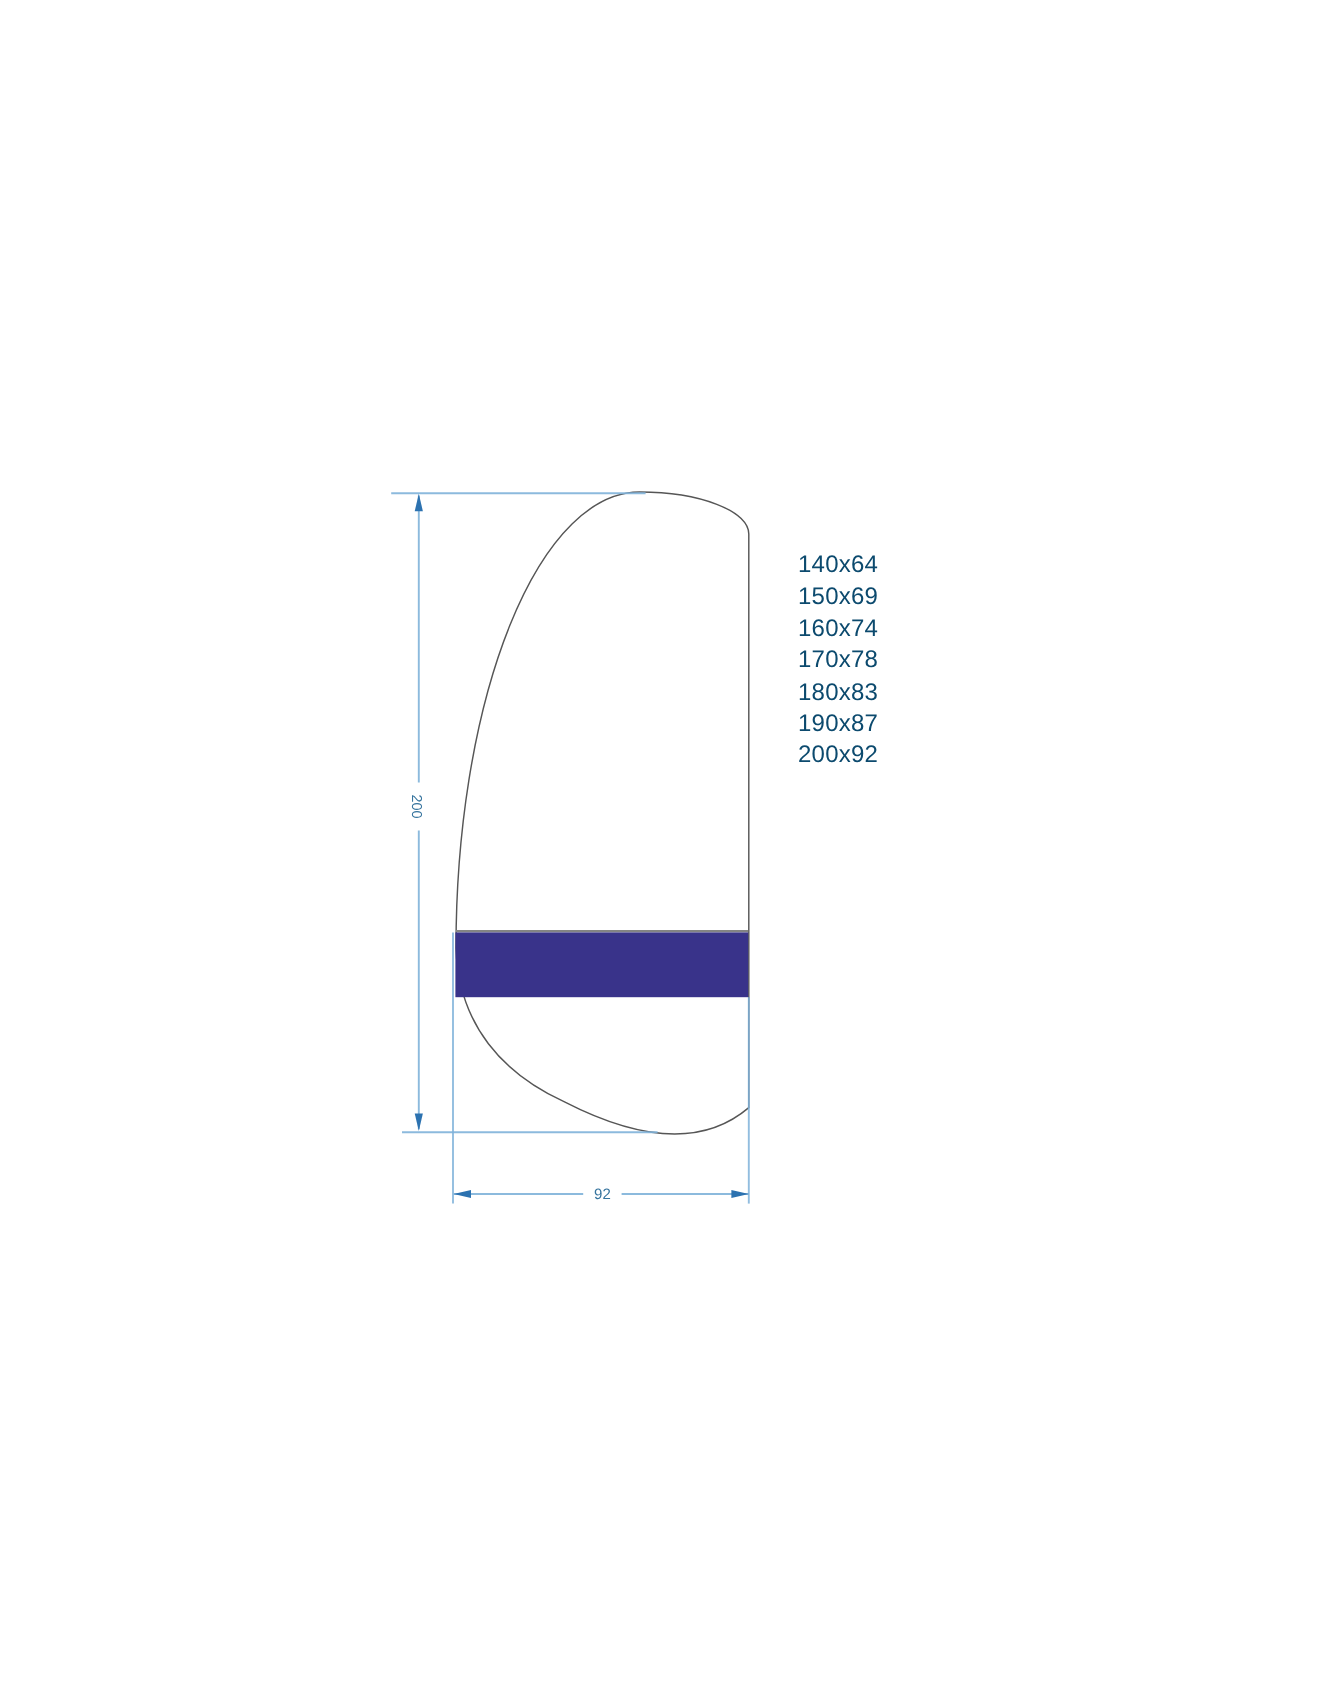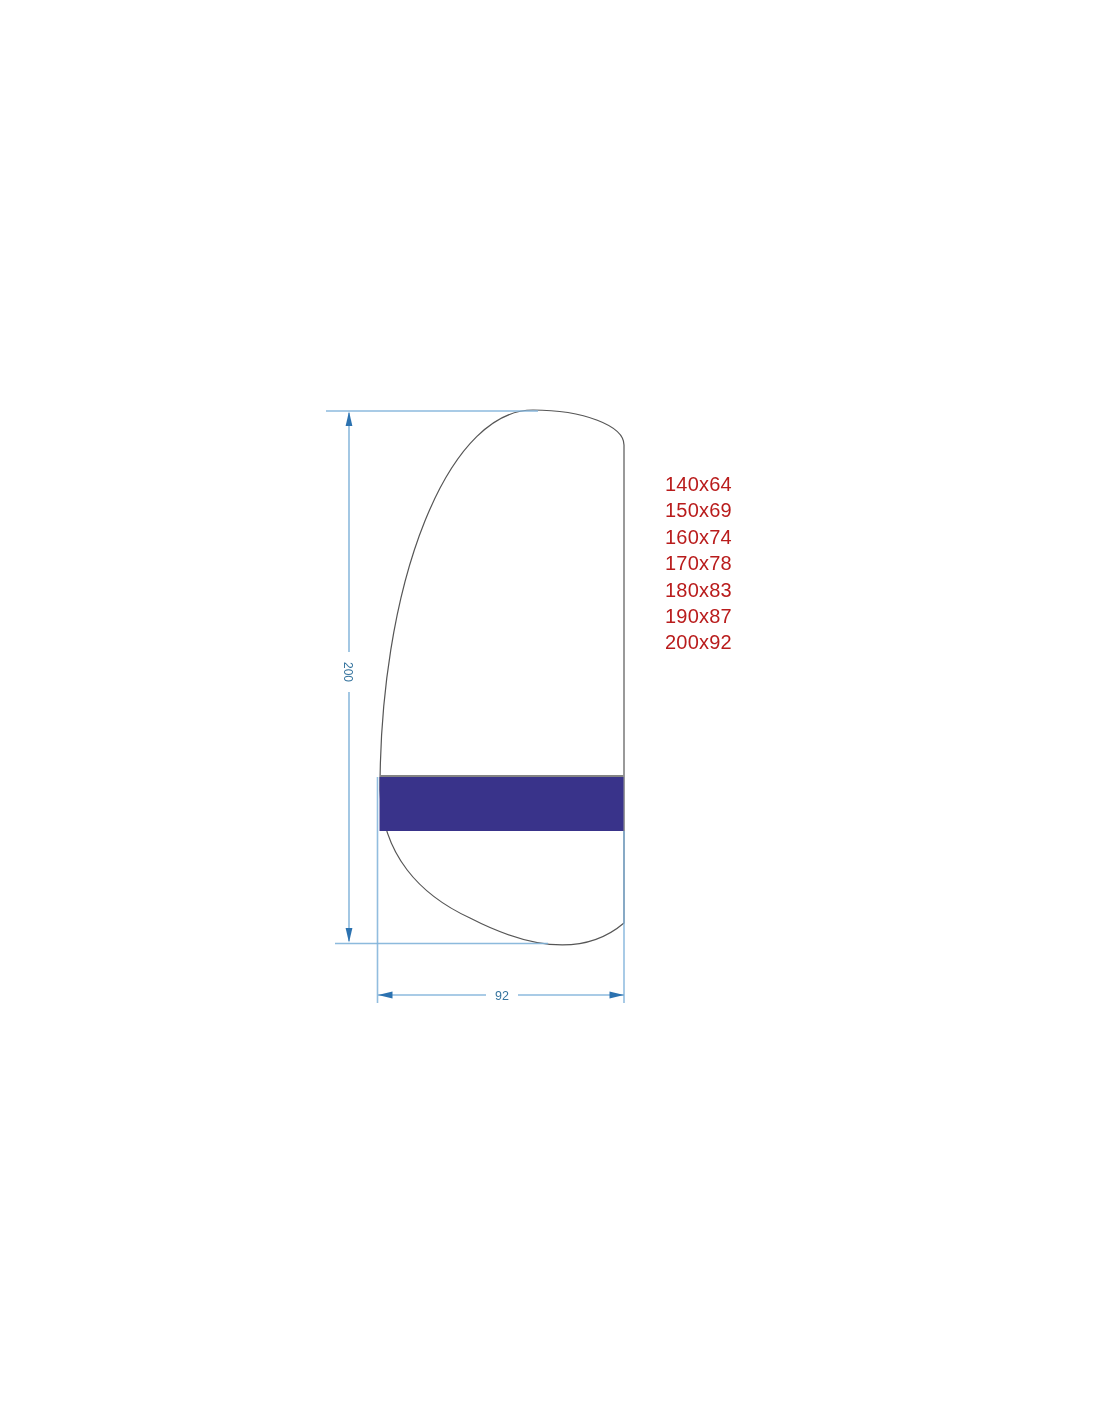--- a/index.html
+++ b/index.html
@@ -21,22 +21,22 @@
     top: 0;
     width: 1100px;
     height: 1422px;
   }
   .drawing-svg text {
     font-family: "Liberation Sans", sans-serif;
   }
   .size-list {
     position: absolute;
     left: 665px;
-    top: 471px;
-    color: #b91c1c;
+    top: 458px;
+    color: #0c4a6e;
     font-size: 20px;
     line-height: 26.4px;
     letter-spacing: 0.2px;
     text-align: right;
   }
 </style>
 </head>
 <body>
 
 <div class="canvas">

